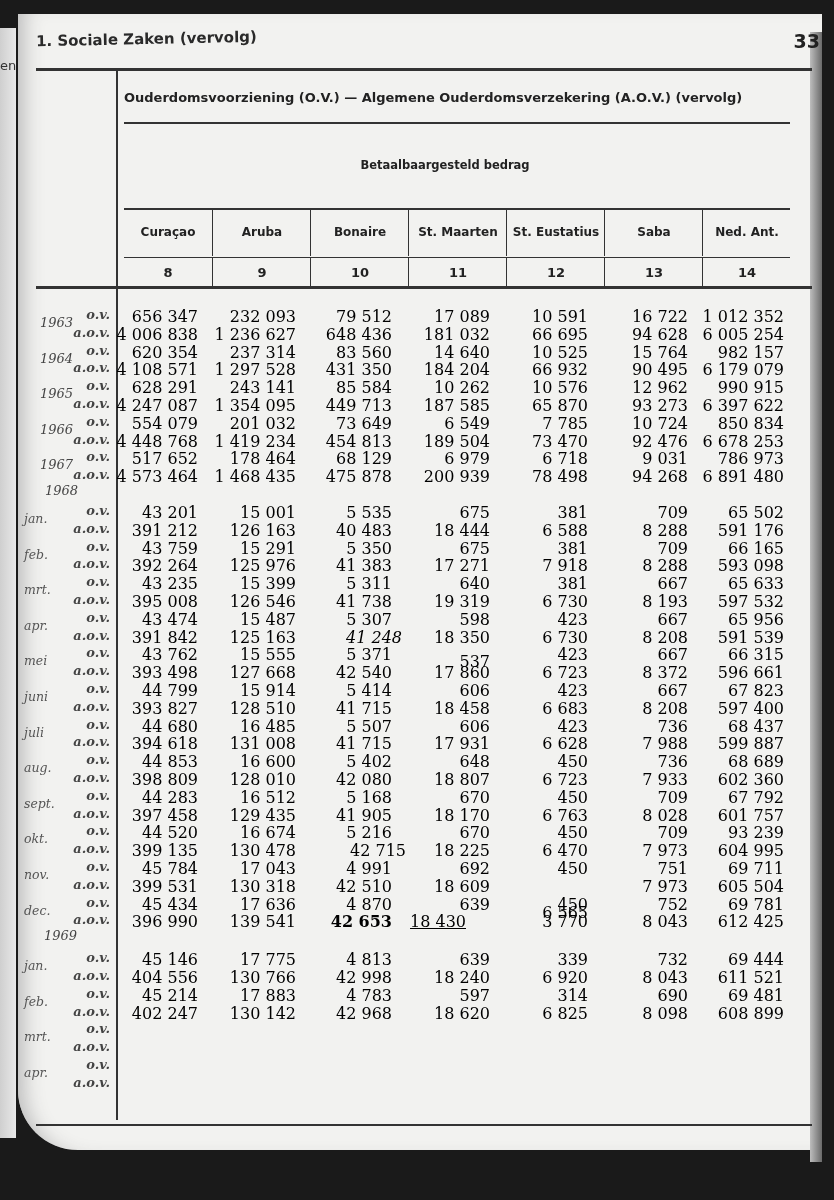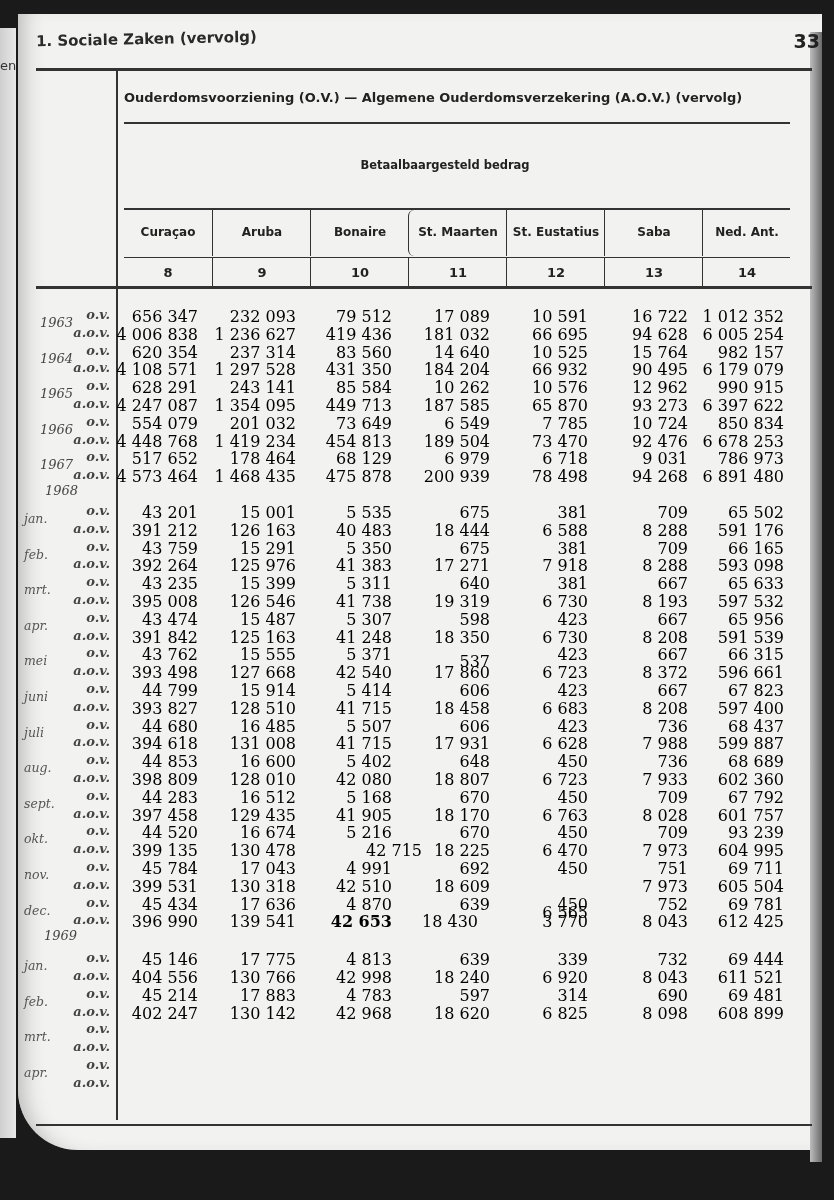--- a/index.html
+++ b/index.html
@@ -45,21 +45,21 @@
 <div class="subhead">Betaalbaargesteld bedrag</div>
 <div class="rule" style="left:124px;top:208px;width:666px;height:1.5px;"></div>
 
 <div id="colhdrs">
     <div class="colhdr" style="left: 124px; width: 88px; border-left: none;">Curaçao</div>
     <div class="colnum" style="left: 124px; width: 88px; border-left: none;">8</div>
     <div class="colhdr" style="left: 212px; width: 98px;">Aruba</div>
     <div class="colnum" style="left: 212px; width: 98px;">9</div>
     <div class="colhdr" style="left: 310px; width: 98px;">Bonaire</div>
     <div class="colnum" style="left: 310px; width: 98px;">10</div>
-    <div class="colhdr" style="left: 408px; width: 98px; border-radius: 6px;">St. Maarten</div>
+    <div class="colhdr" style="left: 408px; width: 98px;">St. Maarten</div>
     <div class="colnum" style="left: 408px; width: 98px;">11</div>
     <div class="colhdr" style="left: 506px; width: 98px;">St. Eustatius</div>
     <div class="colnum" style="left: 506px; width: 98px;">12</div>
     <div class="colhdr" style="left: 604px; width: 98px;">Saba</div>
     <div class="colnum" style="left: 604px; width: 98px;">13</div>
     <div class="colhdr" style="left: 702px; width: 88px;">Ned. Ant.</div>
     <div class="colnum" style="left: 702px; width: 88px;">14</div>
   </div>
 <div class="rule" style="left:124px;top:257px;width:666px;height:1px;"></div>
 <div class="rule" style="left:36px;top:286px;width:776px;height:3px;"></div>
@@ -71,21 +71,21 @@
     <div class="cell" style="left: 186px; width: 110px; top: 14px;">232 093</div>
     <div class="cell" style="left: 282px; width: 110px; top: 14px;">79 512</div>
     <div class="cell" style="left: 380px; width: 110px; top: 14px;">17 089</div>
     <div class="cell" style="left: 478px; width: 110px; top: 14px;">10 591</div>
     <div class="cell" style="left: 578px; width: 110px; top: 14px;">16 722</div>
     <div class="cell" style="left: 674px; width: 110px; top: 14px;">1 012 352</div>
     <div class="row" style="top: 31.8px;"></div>
     <div class="lbl-kind" style="left: 22px; top: 31.8px;">a.o.v.</div>
     <div class="cell" style="left: 88px; width: 110px; top: 31.8px;">4 006 838</div>
     <div class="cell" style="left: 186px; width: 110px; top: 31.8px;">1 236 627</div>
-    <div class="cell" style="left: 282px; width: 110px; top: 31.8px;">419 436</div>
+    <div class="cell" style="left: 282px; width: 110px; top: 31.8px;">648 436</div>
     <div class="cell" style="left: 380px; width: 110px; top: 31.8px;">181 032</div>
     <div class="cell" style="left: 478px; width: 110px; top: 31.8px;">66 695</div>
     <div class="cell" style="left: 578px; width: 110px; top: 31.8px;">94 628</div>
     <div class="cell" style="left: 674px; width: 110px; top: 31.8px;">6 005 254</div>
     <div class="lbl-year" style="left: 40px; top: 22px;">1963</div>
     <div class="row" style="top: 49.6px;"></div>
     <div class="lbl-kind" style="left: 22px; top: 49.6px;">o.v.</div>
     <div class="cell" style="left: 88px; width: 110px; top: 49.6px;">620 354</div>
     <div class="cell" style="left: 186px; width: 110px; top: 49.6px;">237 314</div>
     <div class="cell" style="left: 282px; width: 110px; top: 49.6px;">83 560</div>
@@ -224,21 +224,21 @@
     <div class="cell" style="left: 186px; width: 110px; top: 316.8px;">15 487</div>
     <div class="cell" style="left: 282px; width: 110px; top: 316.8px;">5 307</div>
     <div class="cell" style="left: 380px; width: 110px; top: 316.8px;">598</div>
     <div class="cell" style="left: 478px; width: 110px; top: 316.8px;">423</div>
     <div class="cell" style="left: 578px; width: 110px; top: 316.8px;">667</div>
     <div class="cell" style="left: 674px; width: 110px; top: 316.8px;">65 956</div>
     <div class="row" style="top: 334.6px;"></div>
     <div class="lbl-kind" style="left: 22px; top: 334.6px;">a.o.v.</div>
     <div class="cell" style="left: 88px; width: 110px; top: 334.6px;">391 842</div>
     <div class="cell" style="left: 186px; width: 110px; top: 334.6px;">125 163</div>
-    <div class="cell" style="left: 282px; width: 110px; top: 334.6px;">41 248</div>
+    <div class="cell" style="left: 292px; width: 110px; top: 334.6px; font-style: italic;">41 248</div>
     <div class="cell" style="left: 380px; width: 110px; top: 334.6px;">18 350</div>
     <div class="cell" style="left: 478px; width: 110px; top: 334.6px;">6 730</div>
     <div class="cell" style="left: 578px; width: 110px; top: 334.6px;">8 208</div>
     <div class="cell" style="left: 674px; width: 110px; top: 334.6px;">591 539</div>
     <div class="lbl-month" style="left: 24px; top: 324.8px;">apr.</div>
     <div class="row" style="top: 352.4px;"></div>
     <div class="lbl-kind" style="left: 22px; top: 352.4px;">o.v.</div>
     <div class="cell" style="left: 88px; width: 110px; top: 352.4px;">43 762</div>
     <div class="cell" style="left: 186px; width: 110px; top: 352.4px;">15 555</div>
     <div class="cell" style="left: 282px; width: 110px; top: 352.4px;">5 371</div>
@@ -338,21 +338,21 @@
     <div class="cell" style="left: 186px; width: 110px; top: 530.4px;">16 674</div>
     <div class="cell" style="left: 282px; width: 110px; top: 530.4px;">5 216</div>
     <div class="cell" style="left: 380px; width: 110px; top: 530.4px;">670</div>
     <div class="cell" style="left: 478px; width: 110px; top: 530.4px;">450</div>
     <div class="cell" style="left: 578px; width: 110px; top: 530.4px;">709</div>
     <div class="cell" style="left: 674px; width: 110px; top: 530.4px;">93 239</div>
     <div class="row" style="top: 548.2px;"></div>
     <div class="lbl-kind" style="left: 22px; top: 548.2px;">a.o.v.</div>
     <div class="cell" style="left: 88px; width: 110px; top: 548.2px;">399 135</div>
     <div class="cell" style="left: 186px; width: 110px; top: 548.2px;">130 478</div>
-    <div class="cell" style="left: 294px; width: 110px; top: 548.2px; padding-left: 18px;">42 715</div>
+    <div class="cell" style="left: 278px; width: 110px; top: 548.2px; padding-left: 18px;">42 715</div>
     <div class="cell" style="left: 380px; width: 110px; top: 548.2px;">18 225</div>
     <div class="cell" style="left: 478px; width: 110px; top: 548.2px;">6 470</div>
     <div class="cell" style="left: 578px; width: 110px; top: 548.2px;">7 973</div>
     <div class="cell" style="left: 674px; width: 110px; top: 548.2px;">604 995</div>
     <div class="lbl-month" style="left: 24px; top: 538.4px;">okt.</div>
     <div class="row" style="top: 566px;"></div>
     <div class="lbl-kind" style="left: 22px; top: 566px;">o.v.</div>
     <div class="cell" style="left: 88px; width: 110px; top: 566px;">45 784</div>
     <div class="cell" style="left: 186px; width: 110px; top: 566px;">17 043</div>
     <div class="cell" style="left: 282px; width: 110px; top: 566px;">4 991</div>
@@ -377,21 +377,21 @@
     <div class="cell" style="left: 282px; width: 110px; top: 601.6px;">4 870</div>
     <div class="cell" style="left: 380px; width: 110px; top: 601.6px;">639</div>
     <div class="cell" style="left: 478px; width: 110px; top: 601.6px;">450</div>
     <div class="cell" style="left: 578px; width: 110px; top: 601.6px;">752</div>
     <div class="cell" style="left: 674px; width: 110px; top: 601.6px;">69 781</div>
     <div class="row" style="top: 619.4px;"></div>
     <div class="lbl-kind" style="left: 22px; top: 619.4px;">a.o.v.</div>
     <div class="cell" style="left: 88px; width: 110px; top: 619.4px;">396 990</div>
     <div class="cell" style="left: 186px; width: 110px; top: 619.4px;">139 541</div>
     <div class="cell" style="left: 282px; width: 110px; top: 619.4px; font-weight: bold;">42 653</div>
-    <div class="cell" style="left: 368px; width: 110px; top: 619.4px;">18 430</div>
+    <div class="cell" style="left: 356px; width: 110px; top: 619.4px; text-decoration: underline;">18 430</div>
     <div class="cell" style="left: 478px; width: 110px; top: 619.4px;">3 770</div>
     <div class="cell" style="left: 578px; width: 110px; top: 619.4px;">8 043</div>
     <div class="cell" style="left: 674px; width: 110px; top: 619.4px;">612 425</div>
     <div class="lbl-month" style="left: 24px; top: 609.6px;">dec.</div>
     <div class="lbl-year" style="left: 44px; top: 635.2px;">1969</div>
     <div class="row" style="top: 657.2px;"></div>
     <div class="lbl-kind" style="left: 22px; top: 657.2px;">o.v.</div>
     <div class="cell" style="left: 88px; width: 110px; top: 657.2px;">45 146</div>
     <div class="cell" style="left: 186px; width: 110px; top: 657.2px;">17 775</div>
     <div class="cell" style="left: 282px; width: 110px; top: 657.2px;">4 813</div>

